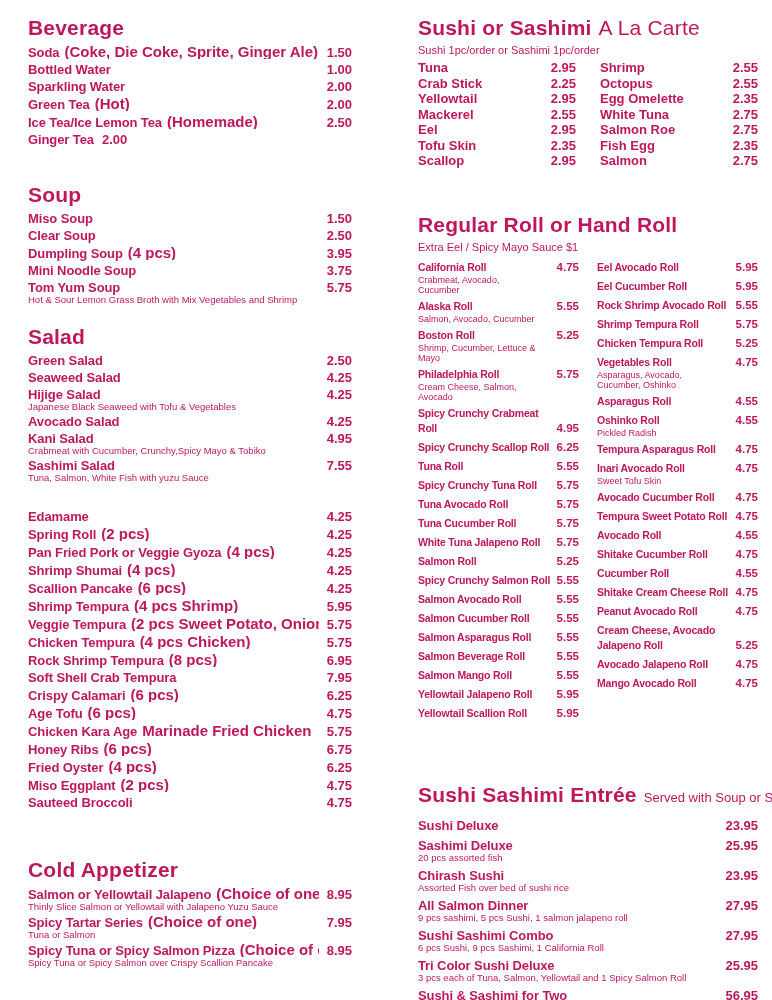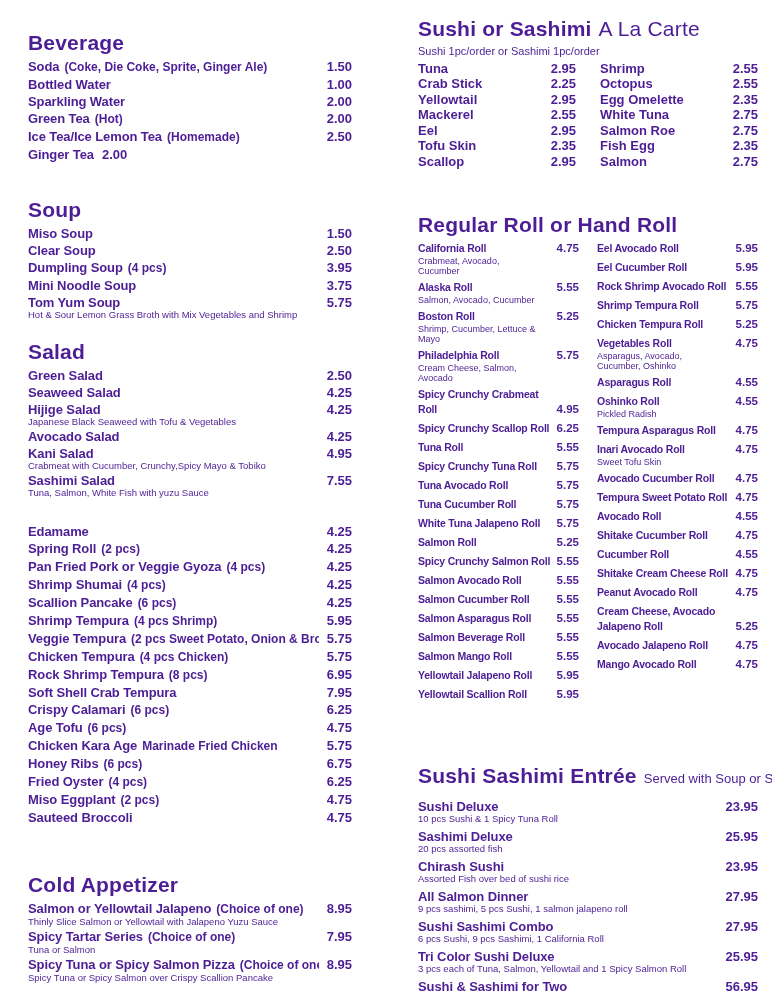--- a/index.html
+++ b/index.html
@@ -1,36 +1,36 @@
 <!DOCTYPE html>
 <html><head>
 <meta charset="utf-8">
 <style>
   html,body{margin:0;padding:0;background:#ffffff;}
   .page{
     width:772px;height:1000px;box-sizing:border-box;
-    padding:16px 14px 0 28px;background:#fff;color:#4c1d95;
+    padding:16px 14px 0 28px;background:#fff;color:#be185d;
     font-family:"Liberation Sans",sans-serif;
-    display:flex;gap:66px;overflow:hidden;align-items:center;
+    display:flex;gap:66px;overflow:hidden;
   }
   .col{display:block;}
   .col-left{flex:0 0 324px;width:324px;}
   .col-right{flex:0 0 340px;width:340px;}
 
   .menu-section{display:block;}
   .sec-title{font-size:21px;line-height:24px;margin:0 0 4px;font-weight:bold;letter-spacing:.2px;white-space:nowrap;}
   .t-light{font-weight:400;margin-left:7px;}
   .sec-entree .t-light{font-size:13px;letter-spacing:0;}
   .sec-sub{font-size:11px;line-height:13px;margin:0 0 4px;font-weight:400;}
 
   
   .item.wide{margin-bottom:2px;}
   .wide .row{display:flex;align-items:baseline;line-height:15px;}
   .wide .name{font-weight:bold;font-size:13px;letter-spacing:-0.1px;white-space:nowrap;}
-  .wide .note{flex:1;font-size:12px;font-weight:bold;margin-left:5px;white-space:nowrap;overflow:hidden;}
+  .wide .note{flex:1;font-size:15px;font-weight:bold;margin-left:5px;white-space:nowrap;overflow:hidden;}
   .wide .price{font-weight:bold;font-size:13px;margin-left:8px;}
   .wide .desc{font-size:9.5px;line-height:10px;margin:0;}
 
   
   .two-col{display:flex;gap:24px;}
   .sec-rolls .two-col{gap:18px;}
   .subcol{flex:1;min-width:0;}
   .item.compact{margin-bottom:4px;}
   .compact .row{display:flex;align-items:flex-end;line-height:15px;}
   .compact .name{flex:1;font-weight:bold;font-size:10.5px;letter-spacing:-0.2px;}
@@ -446,20 +446,21 @@
                   <span class="name">Salmon</span>
                   <span class="price">2.75</span>
                 </div>
               </div>
             </div>
           </div>
         </div>
       </section>
       <section class="menu-section sec-rolls">
         <h2 class="sec-title"><span class="t-bold">Regular Roll or Hand Roll</span></h2>
+        <div class="sec-sub">Extra Eel / Spicy Mayo Sauce $1</div>
         <div class="two-col">
           <div class="subcol">
             <div class="items compact-items">
               <div class="item compact">
                 <div class="row">
                   <span class="name">California Roll</span>
                   <span class="price">4.75</span>
                 </div>
                 <div class="desc">Crabmeat, Avocado, Cucumber</div>
               </div>
@@ -713,21 +714,20 @@
       </section>
       <section class="menu-section sec-entree">
         <h2 class="sec-title"><span class="t-bold">Sushi Sashimi Entrée</span><span class="t-light">Served with Soup or Salad</span></h2>
         <div class="items">
           <div class="item wide">
             <div class="row">
               <span class="name">Sushi Deluxe</span>
               <span class="note"></span>
               <span class="price">23.95</span>
             </div>
-            <div class="desc">10 pcs Sushi &amp; 1 Spicy Tuna Roll</div>
           </div>
           <div class="item wide">
             <div class="row">
               <span class="name">Sashimi Deluxe</span>
               <span class="note"></span>
               <span class="price">25.95</span>
             </div>
             <div class="desc">20 pcs assorted fish</div>
           </div>
           <div class="item wide">

